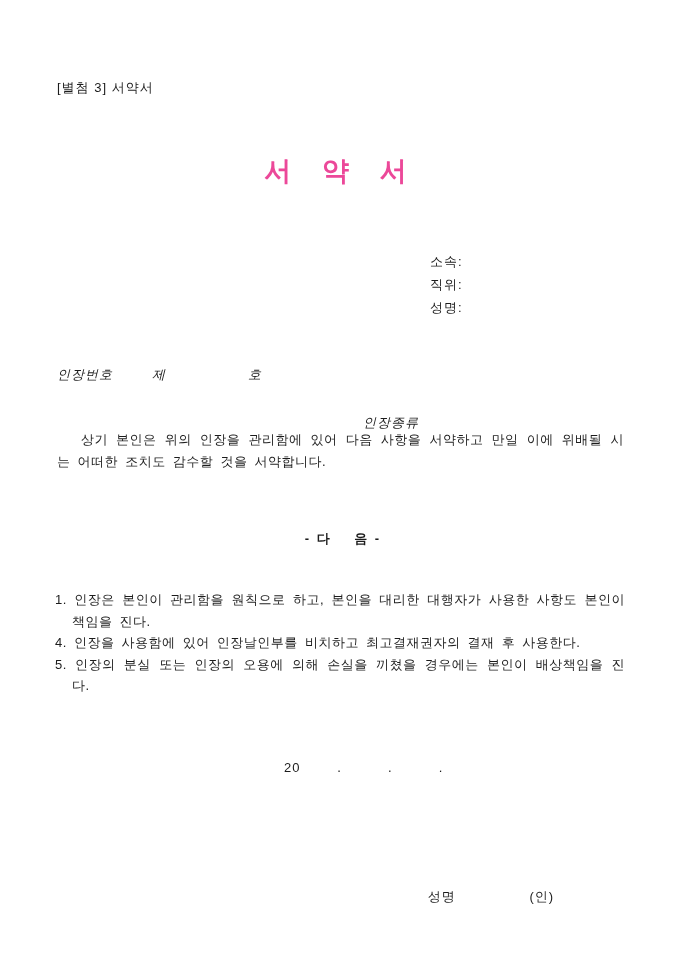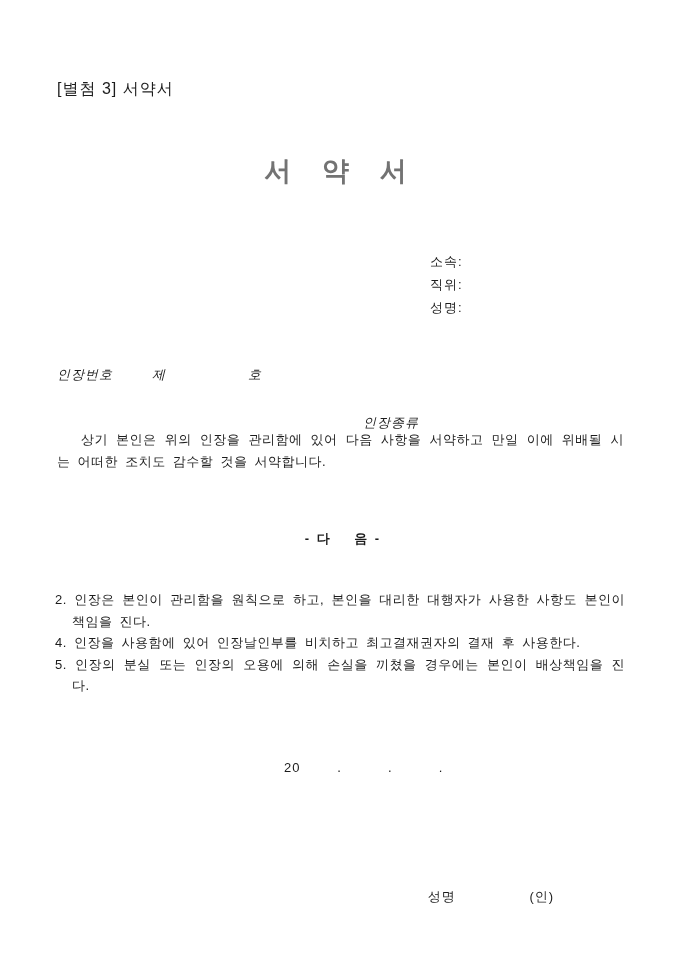--- a/index.html
+++ b/index.html
@@ -11,34 +11,34 @@
     margin: 0 auto;
     background: #ffffff;
     color: #1c1c1c;
     font-family: "Liberation Sans", "DejaVu Sans", sans-serif;
     font-size: 13px;
     overflow: hidden;
   }
   .attachment-label {
     position: absolute;
     left: 57px; top: 79px;
-    font-size: 16px;
+    font-size: 13px;
     letter-spacing: 1px;
   }
   .doc-title {
     position: absolute;
     left: 0; top: 153px;
     width: 100%;
     text-align: center;
     font-family: "Liberation Serif", "DejaVu Serif", serif;
     font-weight: bold;
     font-size: 27px;
     letter-spacing: 9px;
     word-spacing: 6px;
-    color: #737373;
+    color: #ec4899;
   }
   .identity-block {
     position: absolute;
     left: 430px; top: 250px;
     line-height: 23px;
     letter-spacing: 1px;
   }
   .seal-row { position: absolute; top: 366px; left: 0; width: 100%; height: 20px; }
   .seal-row span { position: absolute; letter-spacing: 1px; font-style: italic; }
   .seal-number-label { left: 57px; }
@@ -112,21 +112,21 @@
     <span class="seal-je">제</span>
     <span class="seal-ho">호</span>
     <span class="seal-type-label">인장종류</span>
   </div>
 
   <div class="pledge-paragraph">상기 본인은 위의 인장을 관리함에 있어 다음 사항을 서약하고 만일 이에 위배될 시는 어떠한 조치도 감수할 것을 서약합니다.</div>
 
   <div class="daum-header">- 다    음 -</div>
 
   <div class="clause-list">
-    <div class="clause-item">2. 인장은 본인이 관리함을 원칙으로 하고, 본인을 대리한 대행자가 사용한 사항도 본인이 책임을 진다.</div>
+    <div class="clause-item">1. 인장은 본인이 관리함을 원칙으로 하고, 본인을 대리한 대행자가 사용한 사항도 본인이 책임을 진다.</div>
     <div class="clause-item">4. 인장을 사용함에 있어 인장날인부를 비치하고 최고결재권자의 결재 후 사용한다.</div>
     <div class="clause-item">5. 인장의 분실 또는 인장의 오용에 의해 손실을 끼쳤을 경우에는 본인이 배상책임을 진다.</div>
   </div>
 
   <div class="date-line">20        .          .          .</div>
 
   <div class="signature-block">
     <div>      성명                (인)</div>
   </div>
 

